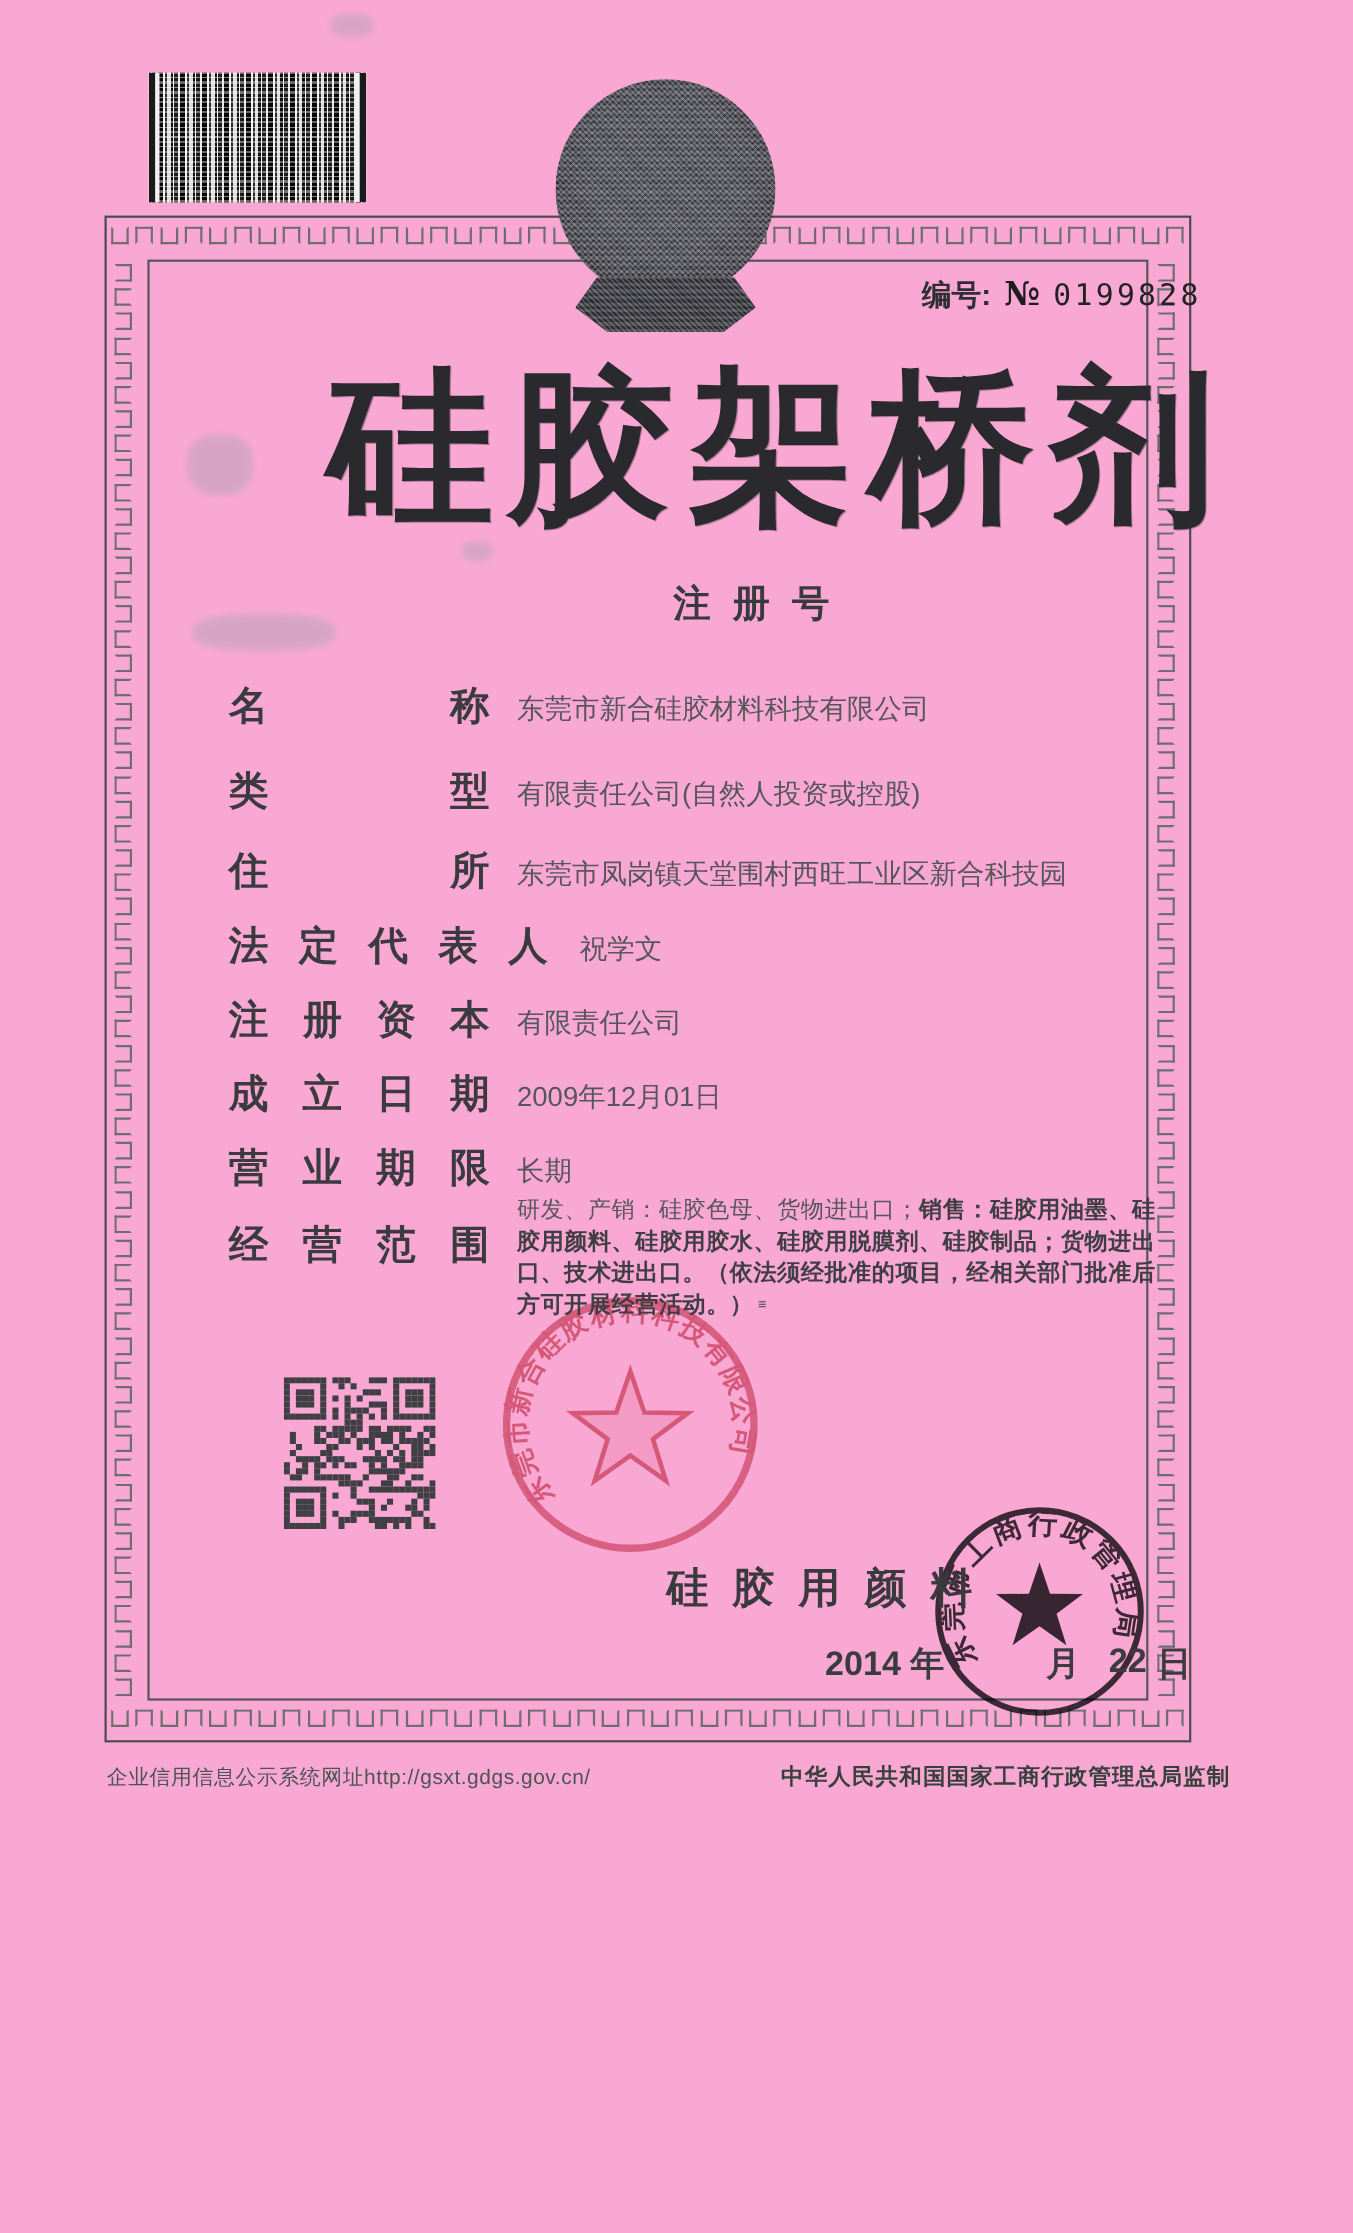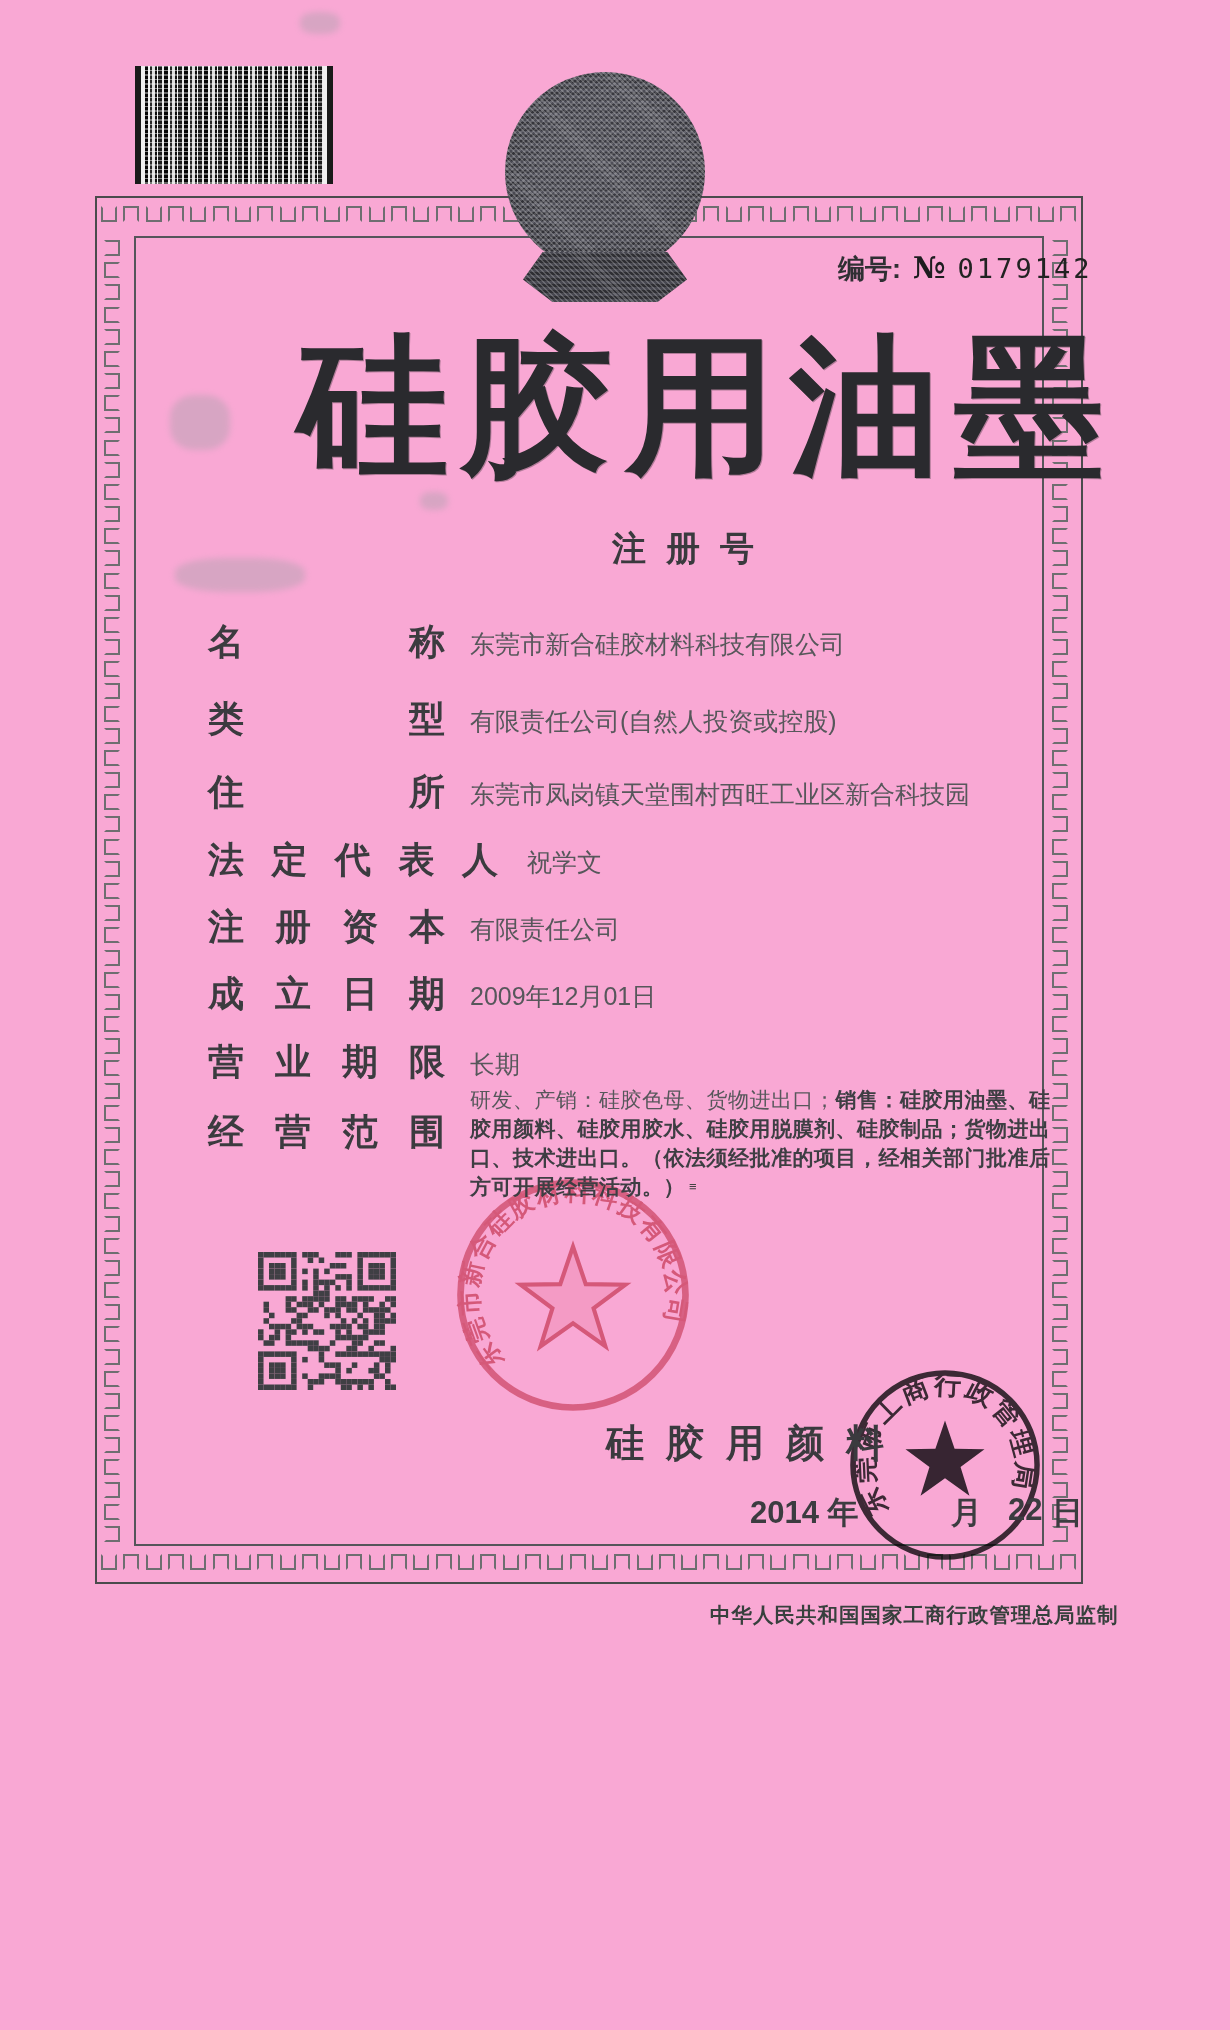--- a/index.html
+++ b/index.html
@@ -315,24 +315,24 @@
       <span class="mcell"></span>
       <span class="mcell"></span>
     </div>
 
   <div class="emblem"></div>
   <div class="emblem-base"></div>
 
   <div class="serial">
     <span class="serial-label">编号:</span>
     <span class="serial-symbol">№</span>
-    <span class="serial-number">0179142</span>
+    <span class="serial-number">0199828</span>
   </div>
 
-  <h1 class="title">硅胶用油墨</h1>
+  <h1 class="title">硅胶架桥剂</h1>
 
   <div class="regno">
     <span class="regno-label">注册号</span>
   </div>
 
   <svg class="qr" width="138" height="138" viewBox="0 0 138 138" id="qr-svg">
       <rect x="0.0" y="0.0" width="5.52" height="5.52" fill="#3f3f44"></rect>
       <rect x="5.5" y="0.0" width="5.52" height="5.52" fill="#3f3f44"></rect>
       <rect x="11.0" y="0.0" width="5.52" height="5.52" fill="#3f3f44"></rect>
       <rect x="16.6" y="0.0" width="5.52" height="5.52" fill="#3f3f44"></rect>
@@ -661,20 +661,21 @@
     </text>
   </svg>
 
   <div class="registrar">硅胶用颜料</div>
 
   <span class="date-seg date-year">2014 年</span>
   <span class="date-seg date-month">月</span>
   <span class="date-seg date-day">22</span>
   <span class="date-seg date-daysuffix">日</span>
 
+  <div class="footer-left">企业信用信息公示系统网址http://gsxt.gdgs.gov.cn/</div>
   <div class="footer-right">中华人民共和国国家工商行政管理总局监制</div>
 
   <div class="smudge" style="left:170px;top:395px;width:60px;height:55px;"></div>
   <div class="smudge" style="left:300px;top:12px;width:40px;height:22px;"></div>
   <div class="smudge" style="left:175px;top:558px;width:130px;height:34px;"></div>
   <div class="smudge" style="left:420px;top:492px;width:28px;height:18px;"></div>
 
 <div class="field-row" style="top: 620px;">
       <div class="flabel">
         <span>名</span>

